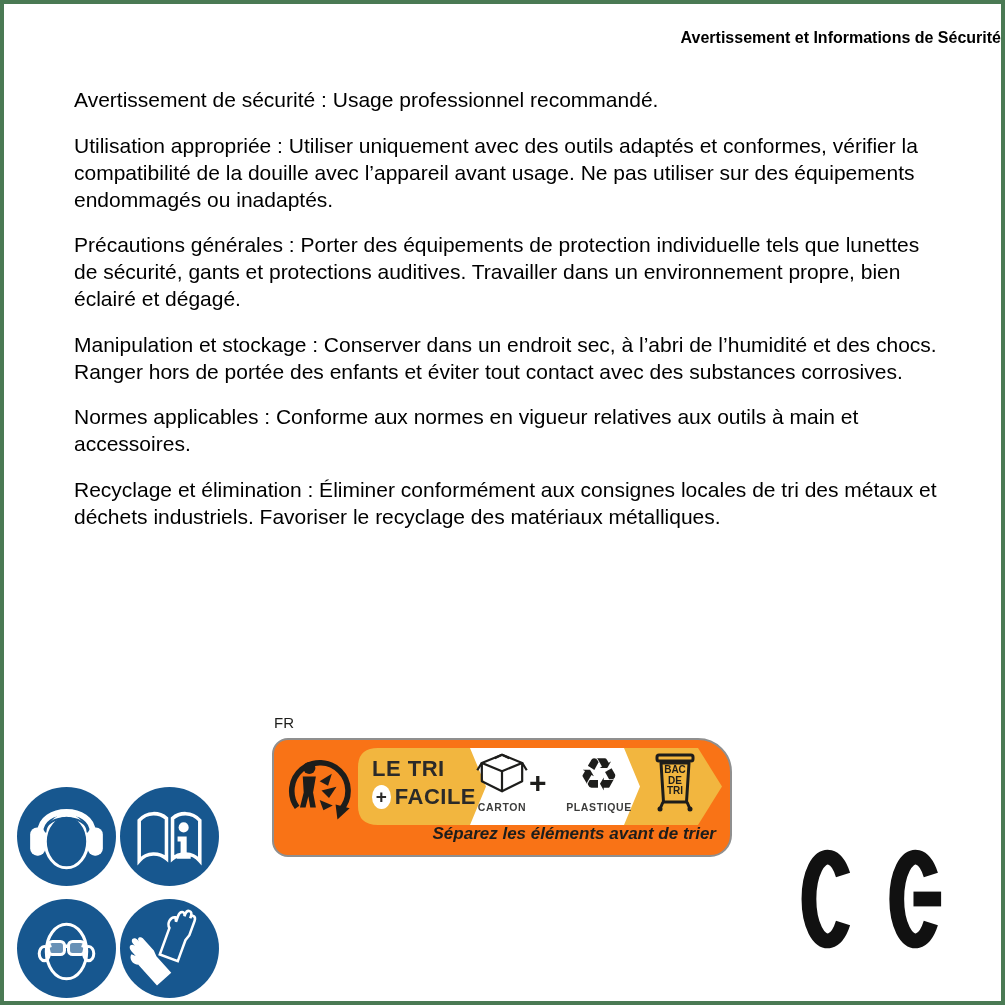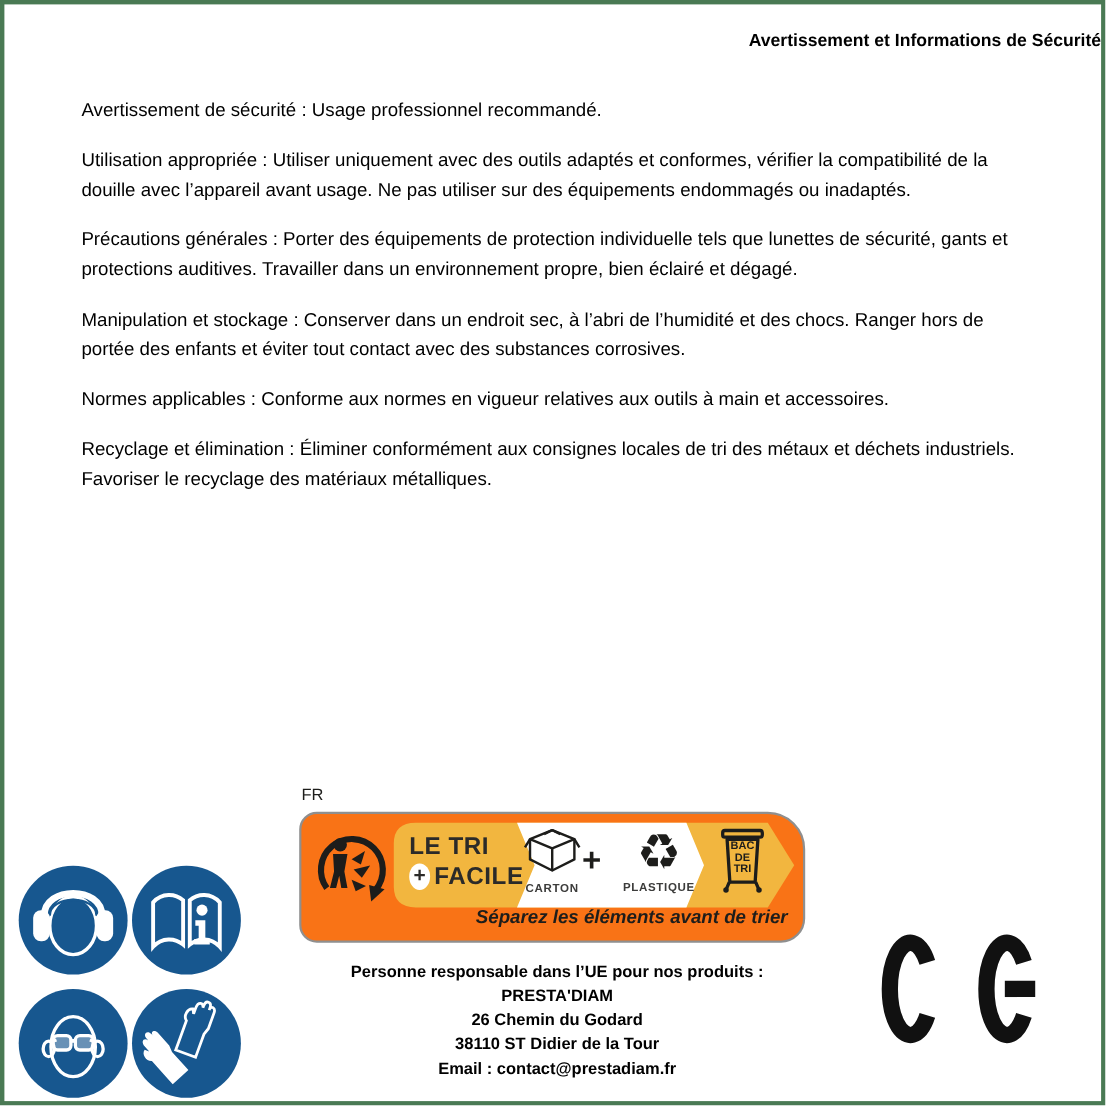--- a/index.html
+++ b/index.html
@@ -6,21 +6,21 @@
   .page {
     width:1005px; height:1005px; box-sizing:border-box;
     border:4px solid #4a7a54; background:#fff; position:relative;
     font-family:"Liberation Sans", sans-serif; color:#000; overflow:hidden;
   }
   .doc-title {
     margin:0; padding-top:25px; text-align:right;
     font-size:16px; font-weight:bold;
   }
   .content { position:absolute; left:70px; top:82px; width:872px; }
-  .content p { margin:0 0 18.5px 0; font-size:17px; line-height:27px; }
+  .content p { margin:0 0 18.5px 0; font-size:21px; line-height:27px; }
 
   
   .pictos { position:absolute; left:12px; top:782px; width:216px; height:216px; }
   .picto { position:absolute; width:101px; height:101px; }
   .picto.p1 { left:0;   top:0; }
   .picto.p2 { left:103px; top:0; }
   .picto.p3 { left:0;   top:112px; }
   .picto.p4 { left:103px; top:112px; }
 
   
@@ -181,27 +181,20 @@
       <div class="bin-text">
         <div>BAC</div>
         <div>DE</div>
         <div>TRI</div>
       </div>
     </div>
 
     <div class="separez">Séparez les éléments avant de trier</div>
   </div>
 
-  <div class="company">
-    <div>Personne responsable dans l’UE pour nos produits :</div>
-    <div>PRESTA'DIAM</div>
-    <div>26 Chemin du Godard</div>
-    <div>38110 ST Didier de la Tour</div>
-    <div>Email : contact@prestadiam.fr</div>
-  </div>
 
   <svg class="ce" viewBox="0 0 150 100">
     <g fill="none" stroke="#111" stroke-width="15">
       <path d="M42.6,25.6 A19,42.5 0 1 0 42.6,74.4"></path>
       <path d="M131.6,25.6 A19,42.5 0 1 0 131.6,74.4"></path>
       <line x1="114" y1="50" x2="142" y2="50"></line>
     </g>
   </svg>
 
 </div>

